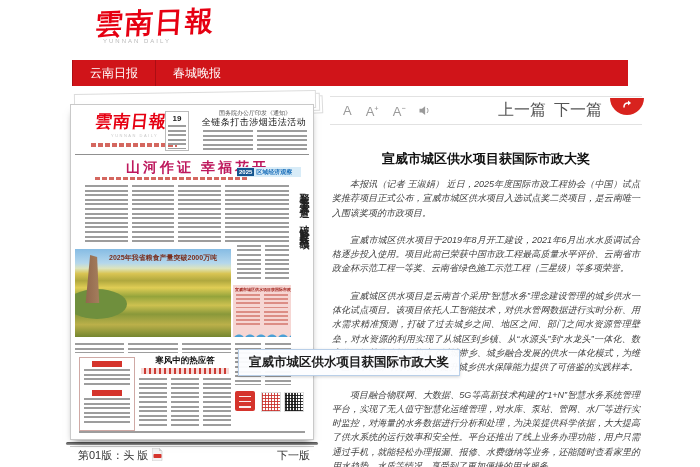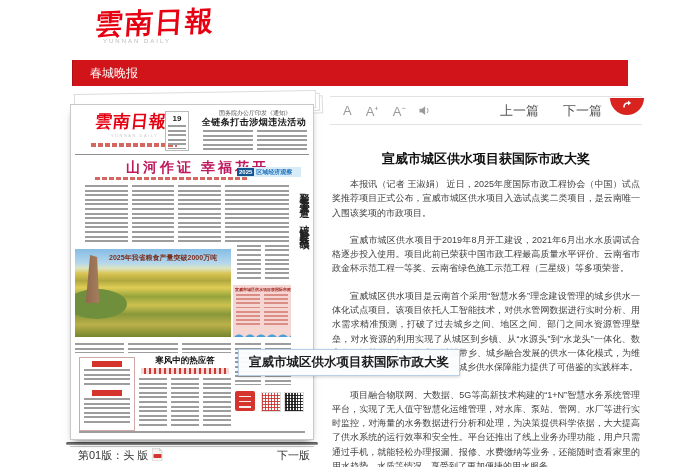--- a/index.html
+++ b/index.html
@@ -42,21 +42,21 @@
   .np-masthead{position:absolute;left:24px;top:8px;color:#e60012;font-size:17px;font-weight:bold;
                letter-spacing:1px;transform:skewX(-6deg);line-height:18px;}
   .np-masthead-en{position:absolute;left:40px;top:28px;font-size:4px;color:#c9c9c9;letter-spacing:1.5px;}
   .np-slogan{position:absolute;left:20px;top:38px;width:86px;height:4px;}
   .np-datebox{position:absolute;left:94px;top:6px;width:22px;height:38px;border:1px solid #bbb;}
   .np-day{text-align:center;font-size:8px;font-weight:bold;color:#222;margin-top:2px;}
   .np-datebox .tl{height:24px;margin:2px 2px 0 2px;}
   .np-kicker{position:absolute;left:132px;top:4px;width:104px;text-align:center;font-size:6px;color:#555;
              white-space:nowrap;overflow:hidden;}
   .np-headline1{position:absolute;left:130px;top:11px;width:106px;text-align:center;font-size:9px;
-                font-weight:bold;color:#111;letter-spacing:0.5px;white-space:nowrap;}
+                font-weight:normal;color:#111;letter-spacing:0.5px;white-space:nowrap;}
   .np-hl1-text{position:absolute;left:132px;top:25px;width:104px;height:20px;}
   .np-divider{position:absolute;left:4px;top:49px;width:234px;height:1px;background:#909090;}
   .np-headline2{position:absolute;left:2px;top:54px;width:196px;text-align:right;font-size:14px;
                 font-weight:bold;color:#be185d;letter-spacing:3px;white-space:nowrap;}
   .np-subline{position:absolute;left:24px;top:72px;width:152px;height:3px;}
   .np-body1{position:absolute;left:14px;top:80px;width:182px;height:60px;}
   .np-photo{position:absolute;left:4px;top:144px;width:156px;height:88px;overflow:hidden;
     background:linear-gradient(180deg,#86bce4 0%,#b4d7ec 16%,#dde4bd 22%,#d9c453 28%,#b0a83e 36%,
                #e0cd55 44%,#95a43c 54%,#cdc150 64%,#89983a 74%,#bbb04a 86%,#74862f 100%);}
   .np-spire{position:absolute;left:6px;top:6px;width:26px;height:48px;background:linear-gradient(90deg,#8a6047,#b08a66);
@@ -104,45 +104,46 @@
   .pager .label{float:left;}
   .pdf-icon{display:inline-block;vertical-align:-2px;margin-left:4px;}
   .pager .next{float:right;cursor:pointer;}
 
   
   .panel{position:absolute;left:330px;top:96px;width:312px;}
   .toolbar{position:relative;height:27px;border-top:1px solid #e2e2e2;border-bottom:1px solid #e2e2e2;
            display:flex;align-items:center;padding:0 6px;color:#9a9a9a;}
   .fbtn{font-size:13px;margin:0 7px;cursor:pointer;color:#9a9a9a;}
   .spk{width:15px;height:15px;margin-left:4px;cursor:pointer;}
-  .prevnext{margin-left:auto;margin-right:34px;font-size:13px;color:#555;display:flex;gap:24px;}
+  .prevnext{margin-left:auto;margin-right:34px;font-size:16px;color:#555;display:flex;gap:8px;}
   .prevnext span{cursor:pointer;}
   .ret-btn{position:absolute;right:-2px;top:1px;width:34px;height:17px;background:#d8231e;
            border-radius:0 0 17px 17px;display:flex;align-items:flex-start;justify-content:center;cursor:pointer;}
   .ret-btn svg{width:12px;height:12px;margin-top:1px;}
   .a-title{margin-top:25px;text-align:center;font-size:13px;font-weight:bold;color:#111;}
   .a-body{margin-top:9px;padding:0 2px;font-size:9px;line-height:14.3px;color:#3f3f3f;text-align:justify;}
-  .a-body p{margin:0 0 13px 0;text-indent:2em;}
+  .a-body p{margin:0 0 13px 0;text-indent:2em;font-style:italic;}
 
   
   .tooltip{position:absolute;left:238px;top:349px;height:25px;line-height:25px;padding:0 10px;
            background:rgba(252,253,255,.96);border:1px solid #b9cfe8;box-shadow:0 1px 3px rgba(0,0,0,.18);
            font-size:12.5px;font-weight:bold;color:#1c1c1c;z-index:50;white-space:nowrap;}
 </style>
 </head>
 <body>
 
 <div class="page">
 
   <div class="site-logo">
     <span class="cn">雲南日報</span>
     <span class="en">YUNNAN DAILY</span>
   </div>
 
   <div class="nav">
+    <div class="nav-item">云南日报</div>
     <div class="nav-item">春城晚报</div>
   </div>
 
   <div class="thumb">
     <div class="edge e3"></div>
     <div class="edge e2"></div>
     <div class="edge e1"></div>
     <div class="paper-shadow"></div>
     <div class="sheet">
       <div class="np-masthead">雲南日報</div>

